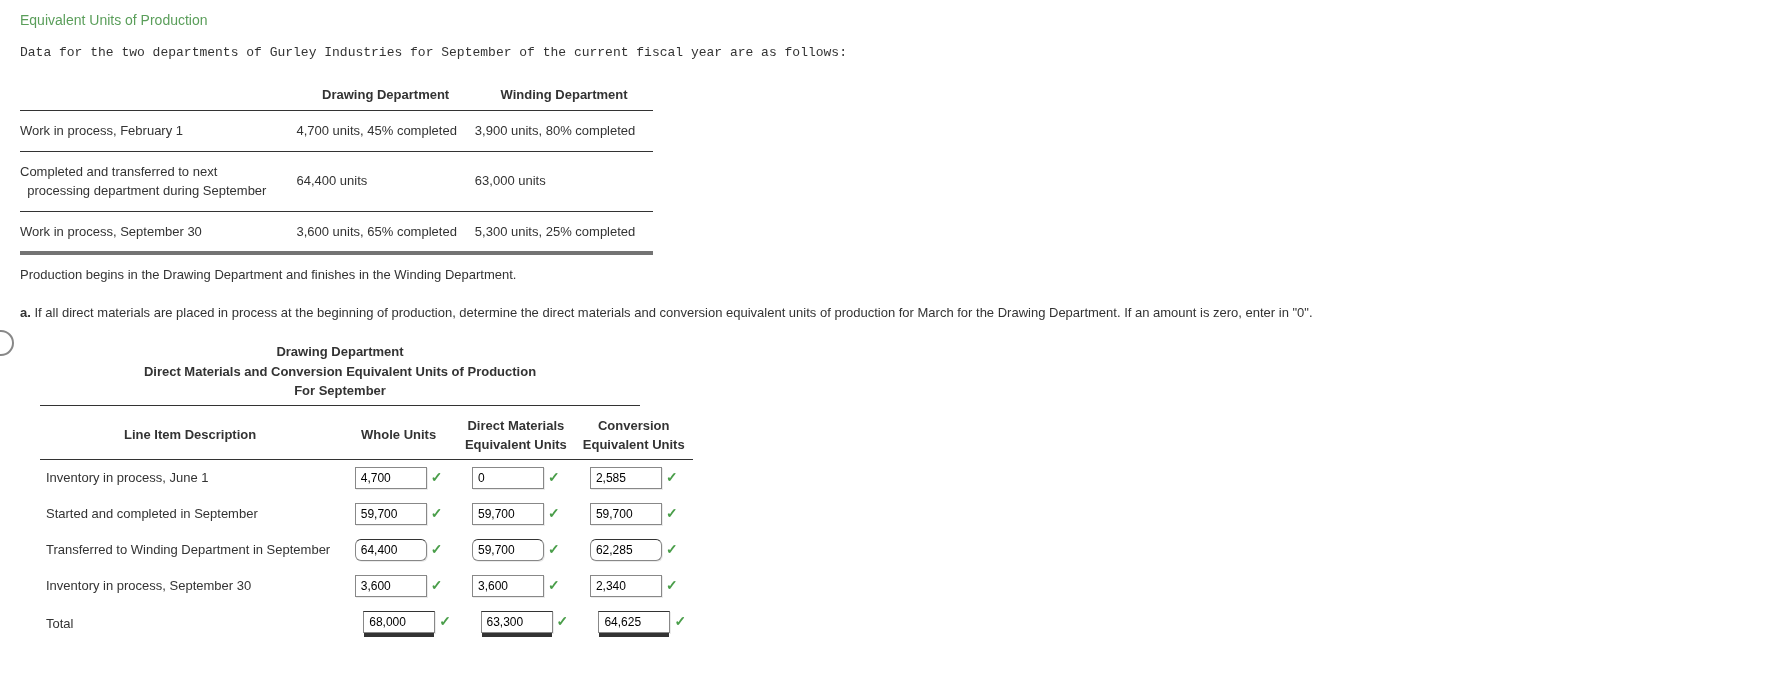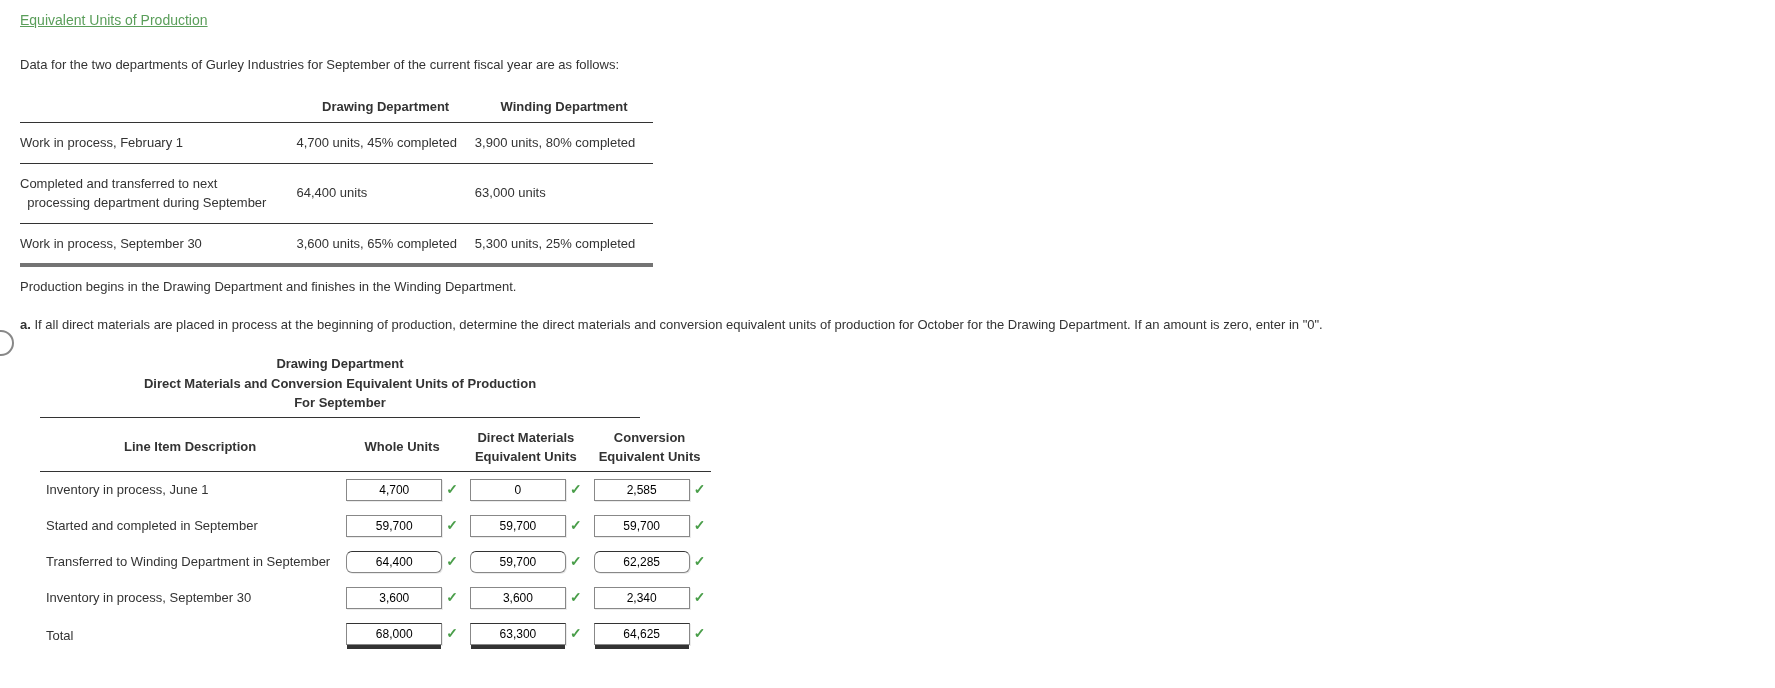--- a/index.html
+++ b/index.html
@@ -6,26 +6,26 @@
     font-family: Verdana, Geneva, sans-serif;
     font-size: 13px;
     color: #333;
     margin: 0;
     padding: 10px 20px;
     line-height: 1.5;
   }
   .title-link {
     color: #5a9e5a;
     font-size: 14px;
-    margin-bottom: 14px;
+    margin-bottom: 2px;
     display: inline-block;
-    text-decoration: underline;
   }
   .intro {
     margin: 10px 0 16px 0;
+    font-family: Liberation Mono, monospace;
   }
   table.data-table {
     border-collapse: collapse;
     margin-bottom: 10px;
   }
   table.data-table th {
     text-align: center;
     font-weight: bold;
     padding: 6px 18px;
     border-bottom: 1px solid #333;
@@ -75,22 +75,22 @@
     vertical-align: middle;
   }
   .desc-cell {
     padding-right: 10px !important;
     white-space: nowrap;
   }
   .input-box {
     display: inline-block;
     width: 60px;
     border: 1px solid #888;
-    padding: 3px 17px;
-    text-align: center;
+    padding: 3px 5px;
+    text-align: left;
     font-size: 12px;
     background: #fff;
     box-shadow: 1px 1px 0 rgba(0,0,0,0.08);
     font-family: inherit;
   }
   .check {
     color: #4a9e4a;
     font-weight: bold;
     margin-left: 4px;
     font-size: 14px;
@@ -110,20 +110,21 @@
     background: #fff;
   }
   .subtotal-row .input-box {
     border-top: 1px solid #333;
     border-radius: 6px;
   }
   .total-row .input-box {
     border-top: 1px solid #333;
     box-shadow: 0 3px 0 -1px #333, 0 5px 0 -1px #333, 1px 1px 0 rgba(0,0,0,0.08);
     margin-bottom: 4px;
+    margin-left: 17px;
   }
 </style>
 </head>
 <body>
 
 
 
 <div class="circle-tab"></div>
 
 <a class="title-link">Equivalent Units of Production</a>
@@ -151,21 +152,21 @@
     <td class="row-label">Work in process, September 30</td>
     <td>3,600 units, 65% completed</td>
     <td>5,300 units, 25% completed</td>
   </tr>
 </tbody>
   </table>
 
 <div class="note">Production begins in the Drawing Department and finishes in the Winding Department.</div>
 
 <div class="question">
-  <b>a.</b><span>  If all direct materials are placed in process at the beginning of production, determine the direct materials and conversion equivalent units of production for October for the Drawing Department. If an amount is zero, enter in "0".</span>
+  <b>a.</b><span>  If all direct materials are placed in process at the beginning of production, determine the direct materials and conversion equivalent units of production for March for the Drawing Department. If an amount is zero, enter in "0".</span>
 </div>
 
 <div class="answer-block">
   <div class="answer-title">
     <span>Drawing Department</span><br>
     <span>Direct Materials and Conversion Equivalent Units of Production</span><br>
     <span>For September</span>
   </div>
 
   <table class="answer-table">

